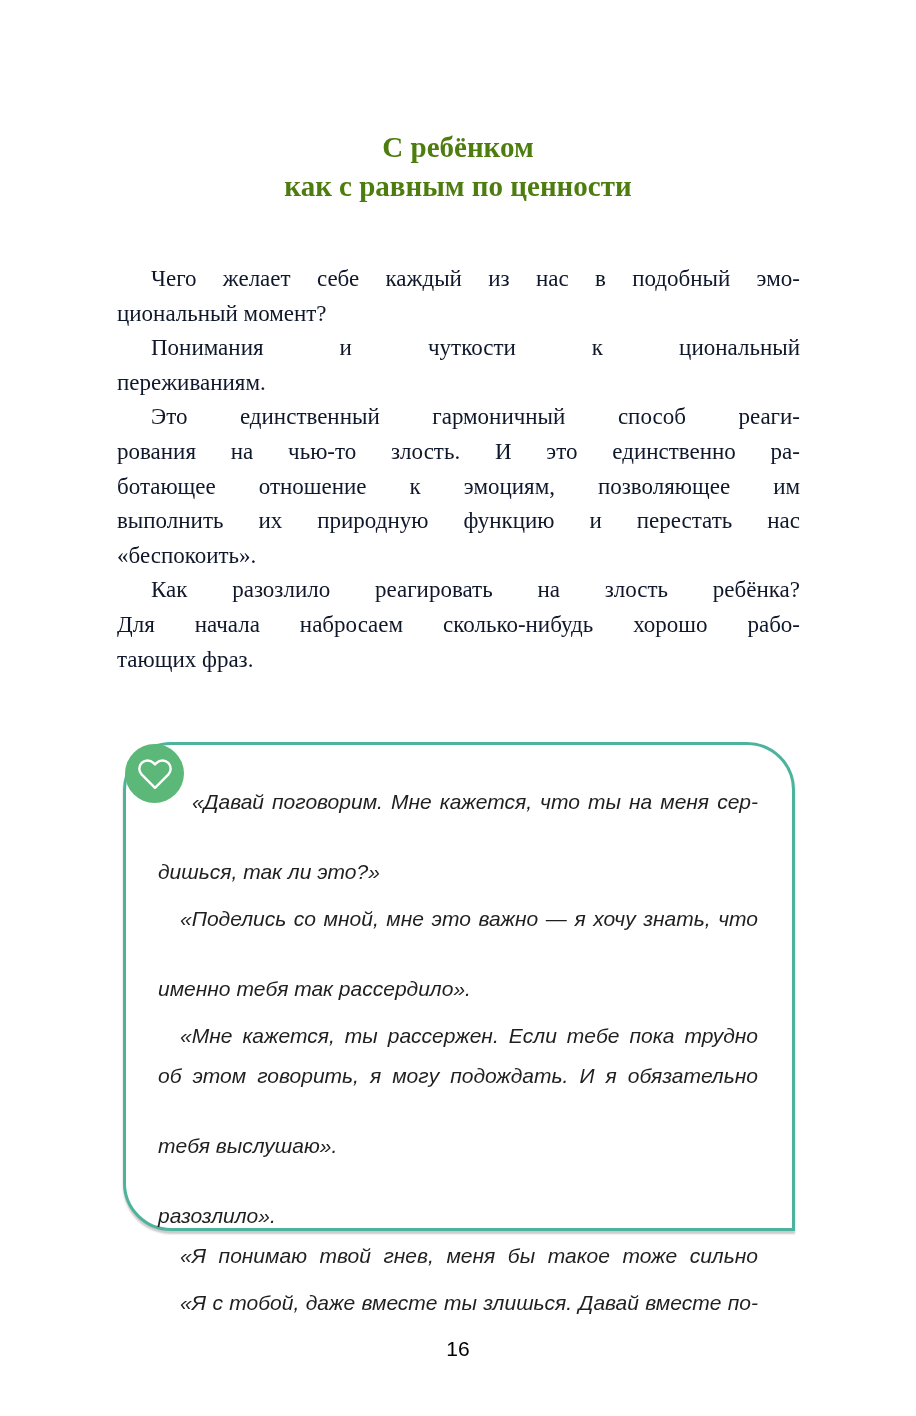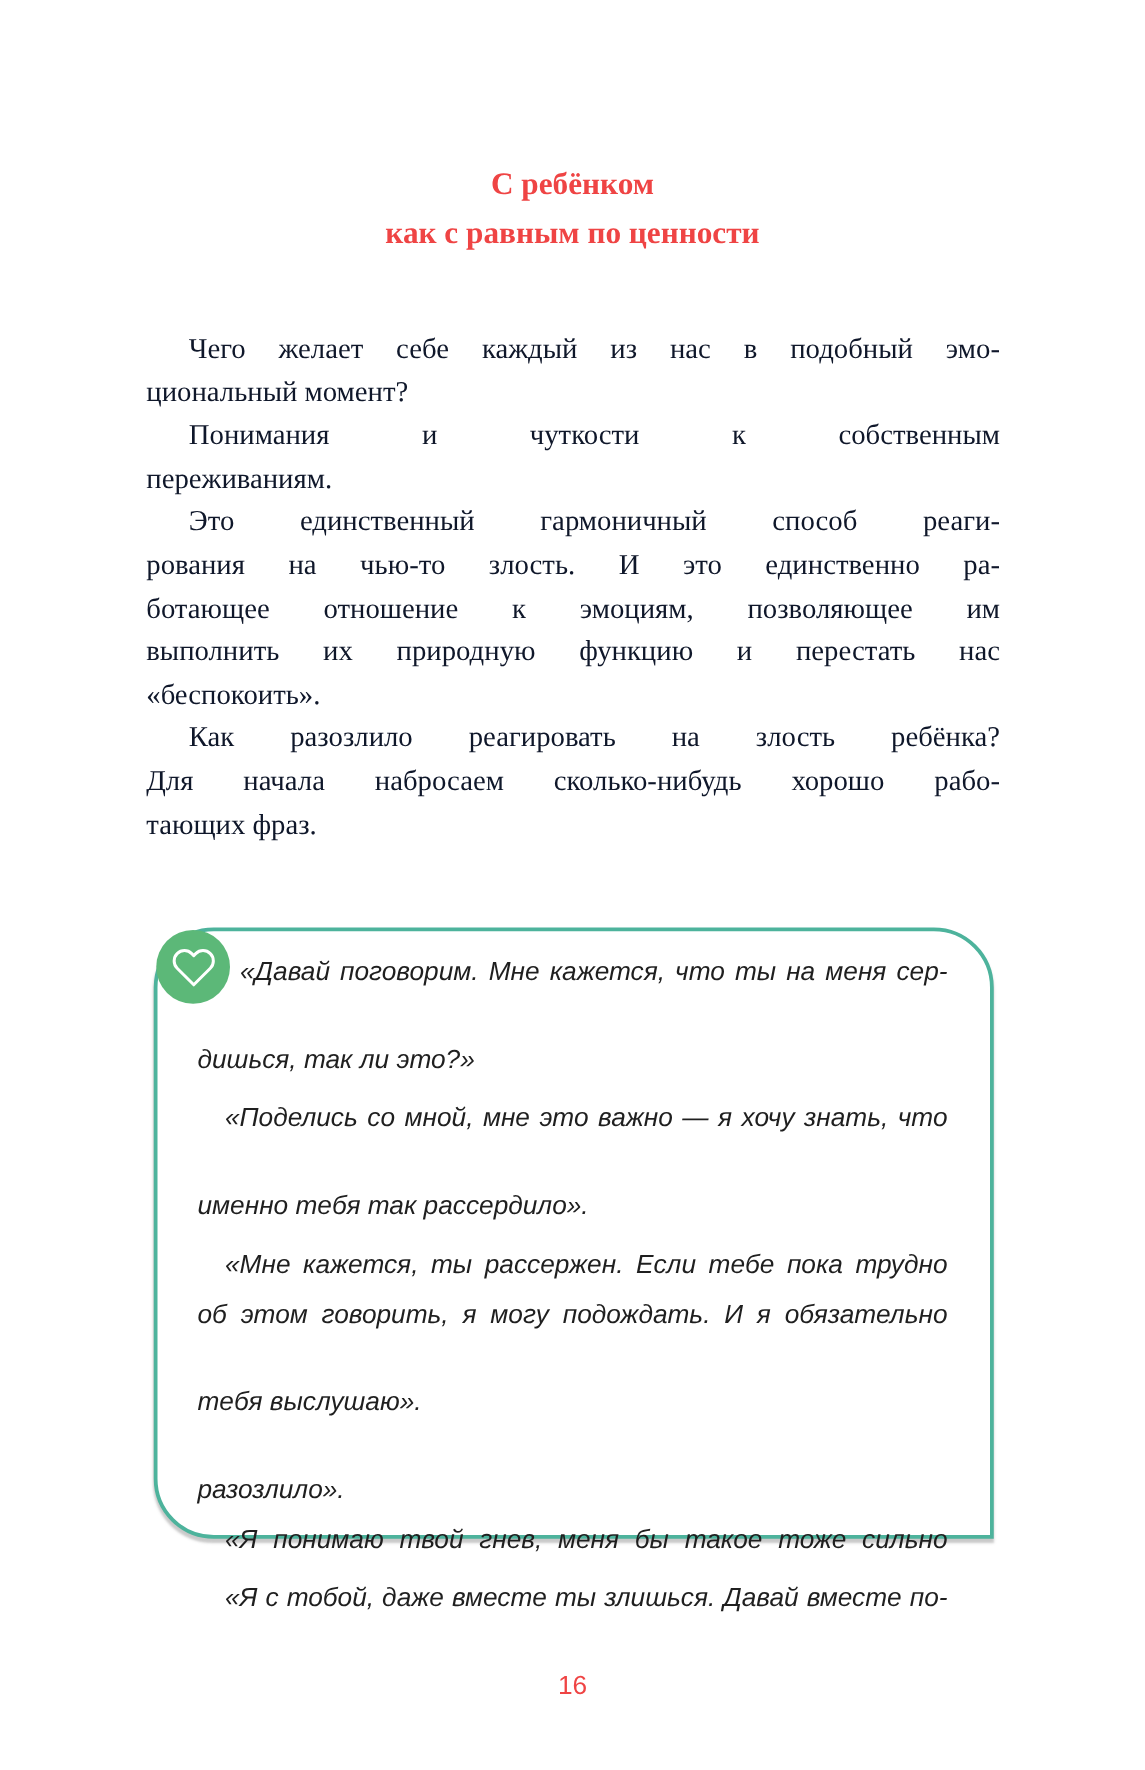--- a/index.html
+++ b/index.html
@@ -7,24 +7,24 @@
     position:relative;
     width:916px;height:1416px;
     background:#ffffff;
     overflow:hidden;
     font-family:"Liberation Serif", serif;
   }
   
   .chapter-title{
     position:absolute;top:128px;left:0;right:0;
     text-align:center;
-    color:#ef4444;
+    color:#4d7c0f;
     font-family:"Liberation Serif", serif;
     font-weight:bold;
-    font-size:25px;line-height:39px;
+    font-size:29px;line-height:39px;
   }
   
   .body-text{
     position:absolute;top:262px;left:117px;width:683px;
     font-size:23px;line-height:34.6px;color:#0f172a;
   }
   .body-text p{margin:0;padding:0;}
   .ln{display:block;text-align:justify;text-align-last:justify;}
   .ln.last{text-align:justify;text-align-last:left;}
   .ln.ind{text-indent:34px;}
@@ -47,46 +47,46 @@
   .quotes{
     position:absolute;left:158px;top:758px;width:600px;
     font-family:"Liberation Sans", sans-serif;
     font-style:italic;
     font-size:21px;line-height:40px;color:#1f1f1f;
   }
   .quotes p{margin:0 0 7px 0;padding:0;}
   .qln{display:block;text-align:justify;text-align-last:justify;}
   .qln.last{text-align-last:left;margin-top:30px;}
   .qln.qind{text-indent:22px;}
-  .qln.qind-first{text-indent:34px;}
+  .qln.qind-first{text-indent:34px;margin-top:24px;}
   
   .folio{
     position:absolute;left:0;right:0;top:1336px;
     text-align:center;
     font-family:"Liberation Sans", sans-serif;
-    font-size:21px;line-height:26px;color:#ef4444;
+    font-size:21px;line-height:26px;color:#000000;
   }
 </style>
 </head>
 <body>
 
 <div class="page">
 
   <header class="chapter-title">
     <div>С ребёнком</div>
     <div>как с равным по ценности</div>
   </header>
 
   <main class="body-text">
     <p>
       <span class="ln ind">Чего желает себе каждый из нас в подобный эмо-</span>
       <span class="ln last">циональный момент?</span>
     </p>
     <p>
-      <span class="ln ind">Понимания и чуткости к собственным</span>
+      <span class="ln ind">Понимания и чуткости к циональный</span>
       <span class="ln last">переживаниям.</span>
     </p>
     <p>
       <span class="ln ind">Это единственный гармоничный способ реаги-</span>
       <span class="ln">рования на чью-то злость. И это единственно ра-</span>
       <span class="ln">ботающее отношение к эмоциям, позволяющее им</span>
       <span class="ln">выполнить их природную функцию и перестать нас</span>
       <span class="ln last">«беспокоить».</span>
     </p>
     <p>

